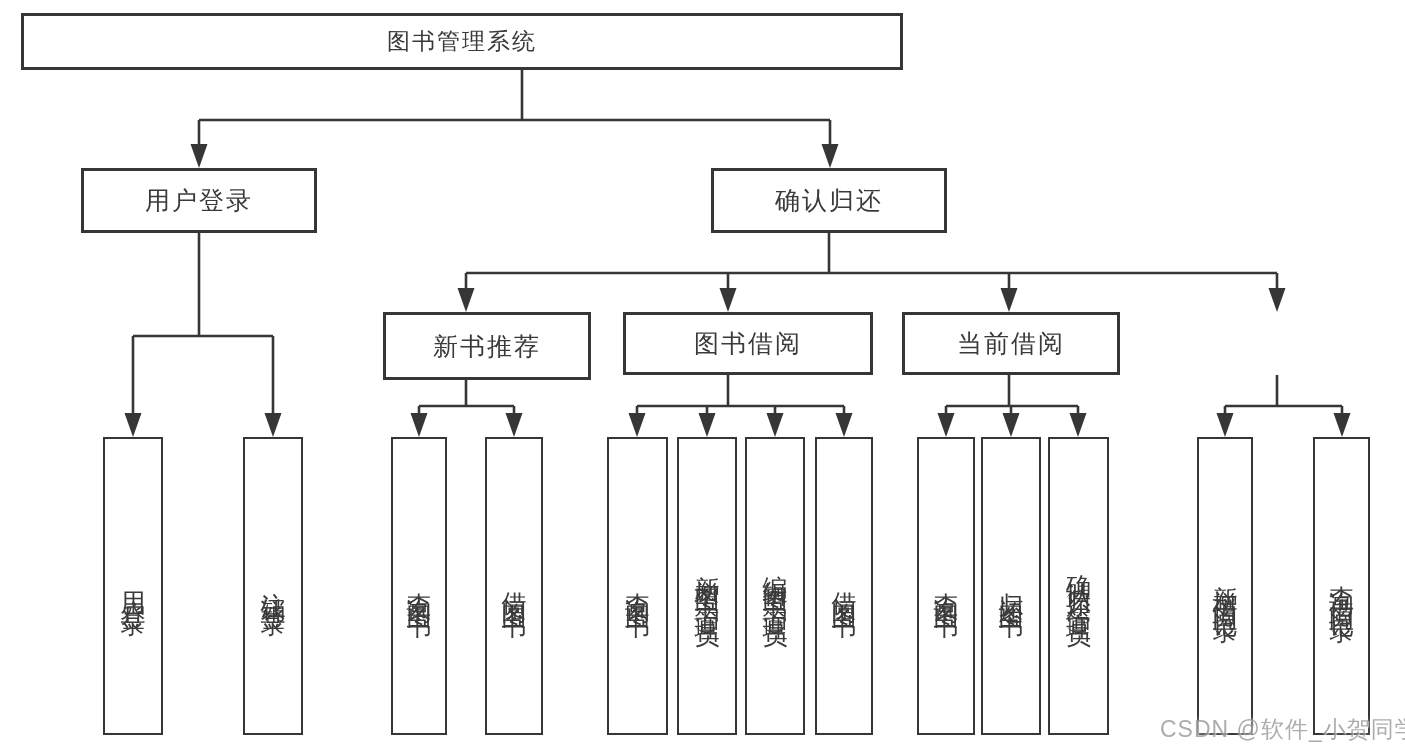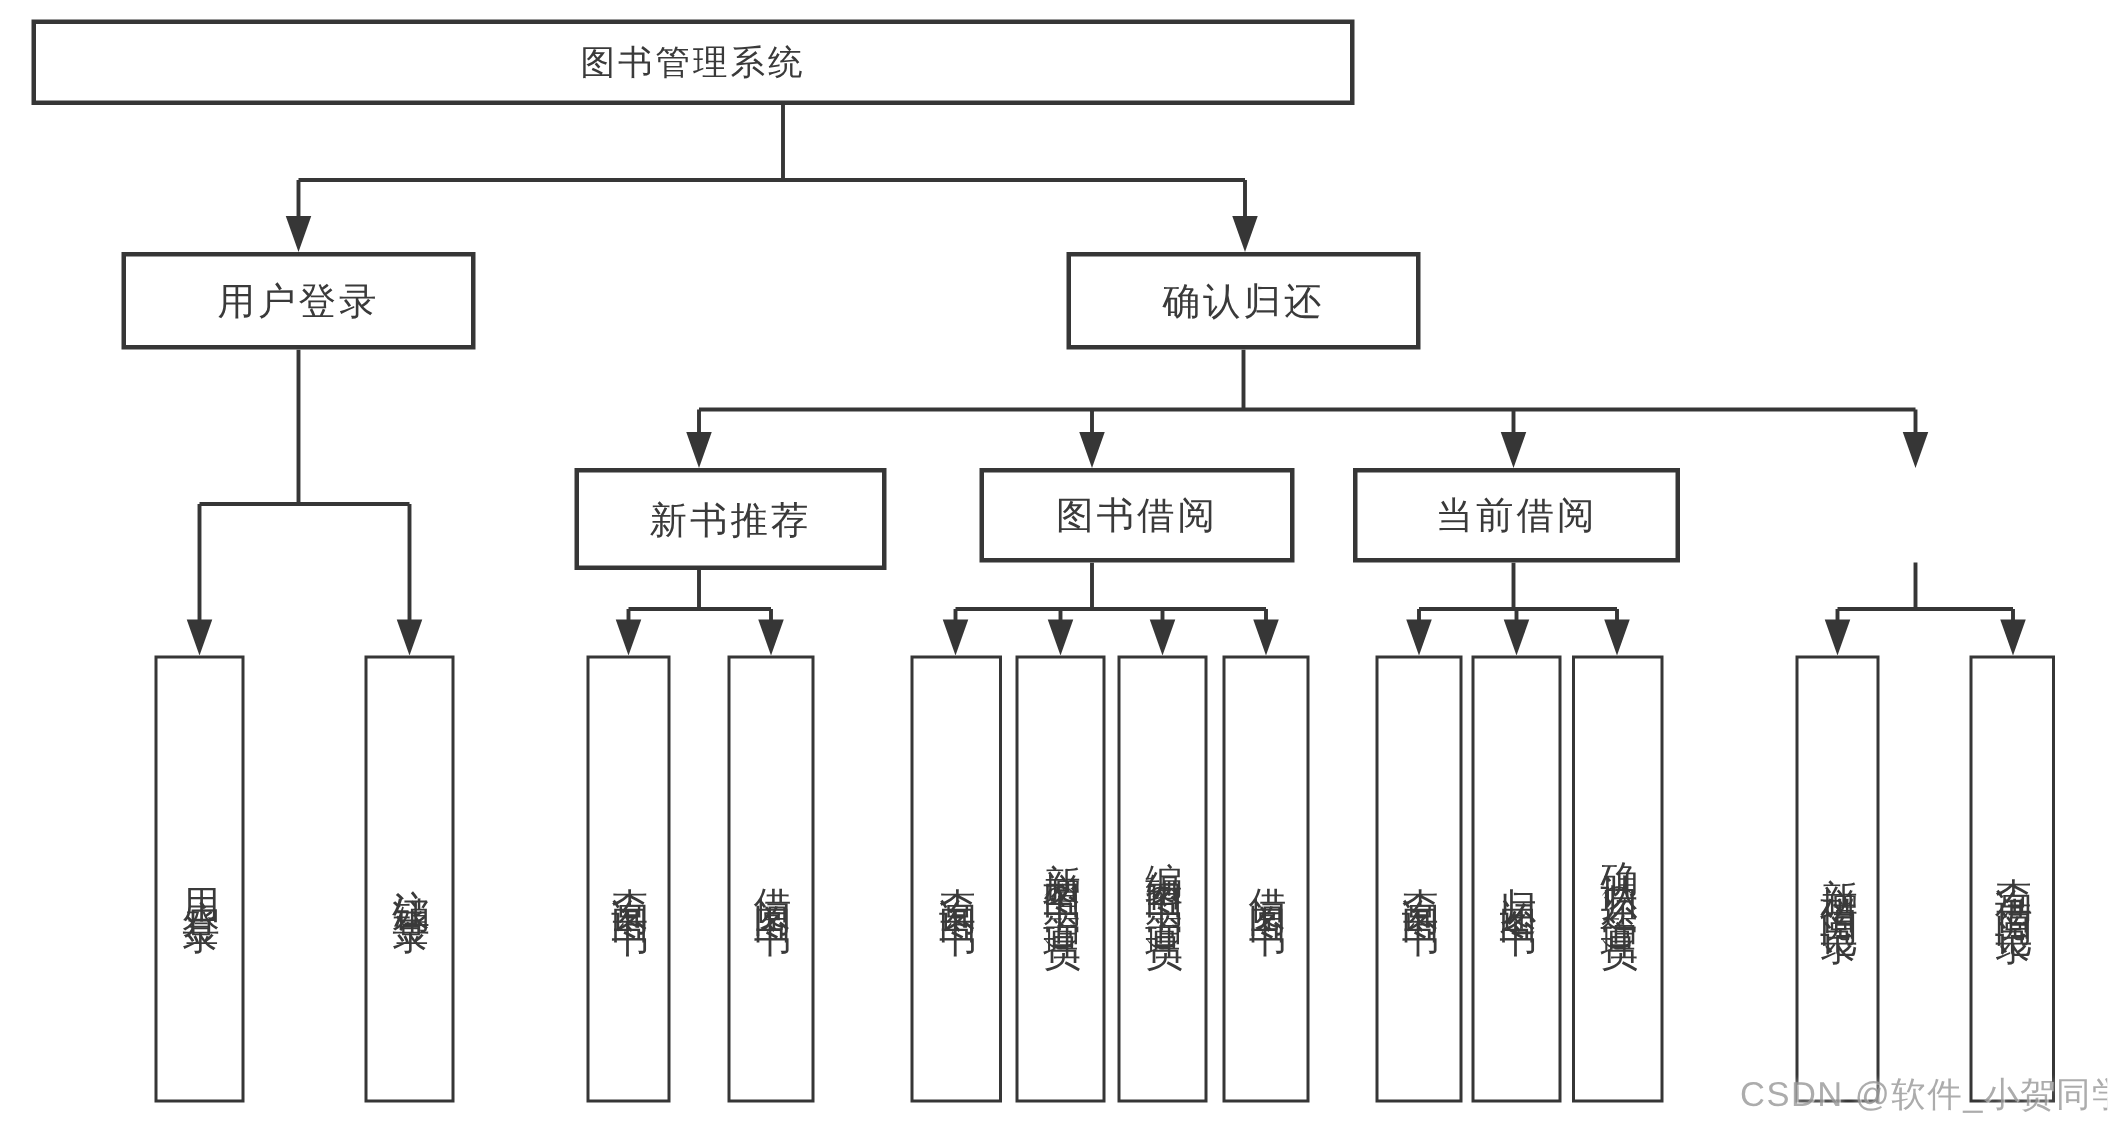--- a/index.html
+++ b/index.html
@@ -73,21 +73,21 @@
     <polygon points="1216.5,413 1233.5,413 1225,437"></polygon>
     <polygon points="1333.5,413 1350.5,413 1342,437"></polygon>
   </svg>
 
   <div class="node hnode root" style="left:21px;top:13px;width:882px;height:57px">图书管理系统</div>
 
   <div class="node hnode" style="left:81px;top:168px;width:236px;height:65px">用户登录</div>
   <div class="node hnode" style="left:711px;top:168px;width:236px;height:65px">确认归还</div>
 
   <div class="node hnode" style="left:383px;top:312px;width:208px;height:68px">新书推荐</div>
-  <div class="node hnode" style="left:653px;top:312px;width:210px;height:63px">图书借阅</div>
+  <div class="node hnode" style="left:623px;top:312px;width:250px;height:63px">图书借阅</div>
   <div class="node hnode" style="left:902px;top:312px;width:218px;height:63px">当前借阅</div>
 
   <div class="node vnode" style="left:103px;top:437px;width:60px;height:298px">用户登录</div>
   <div class="node vnode" style="left:243px;top:437px;width:60px;height:298px">注销登录</div>
 
   <div class="node vnode" style="left:391px;top:437px;width:56px;height:298px">查询图书</div>
   <div class="node vnode" style="left:485px;top:437px;width:58px;height:298px">借阅图书</div>
 
   <div class="node vnode" style="left:607px;top:437px;width:61px;height:298px">查询图书</div>
   <div class="node vnode" style="left:677px;top:437px;width:60px;height:298px">新增图书（管理员）</div>

